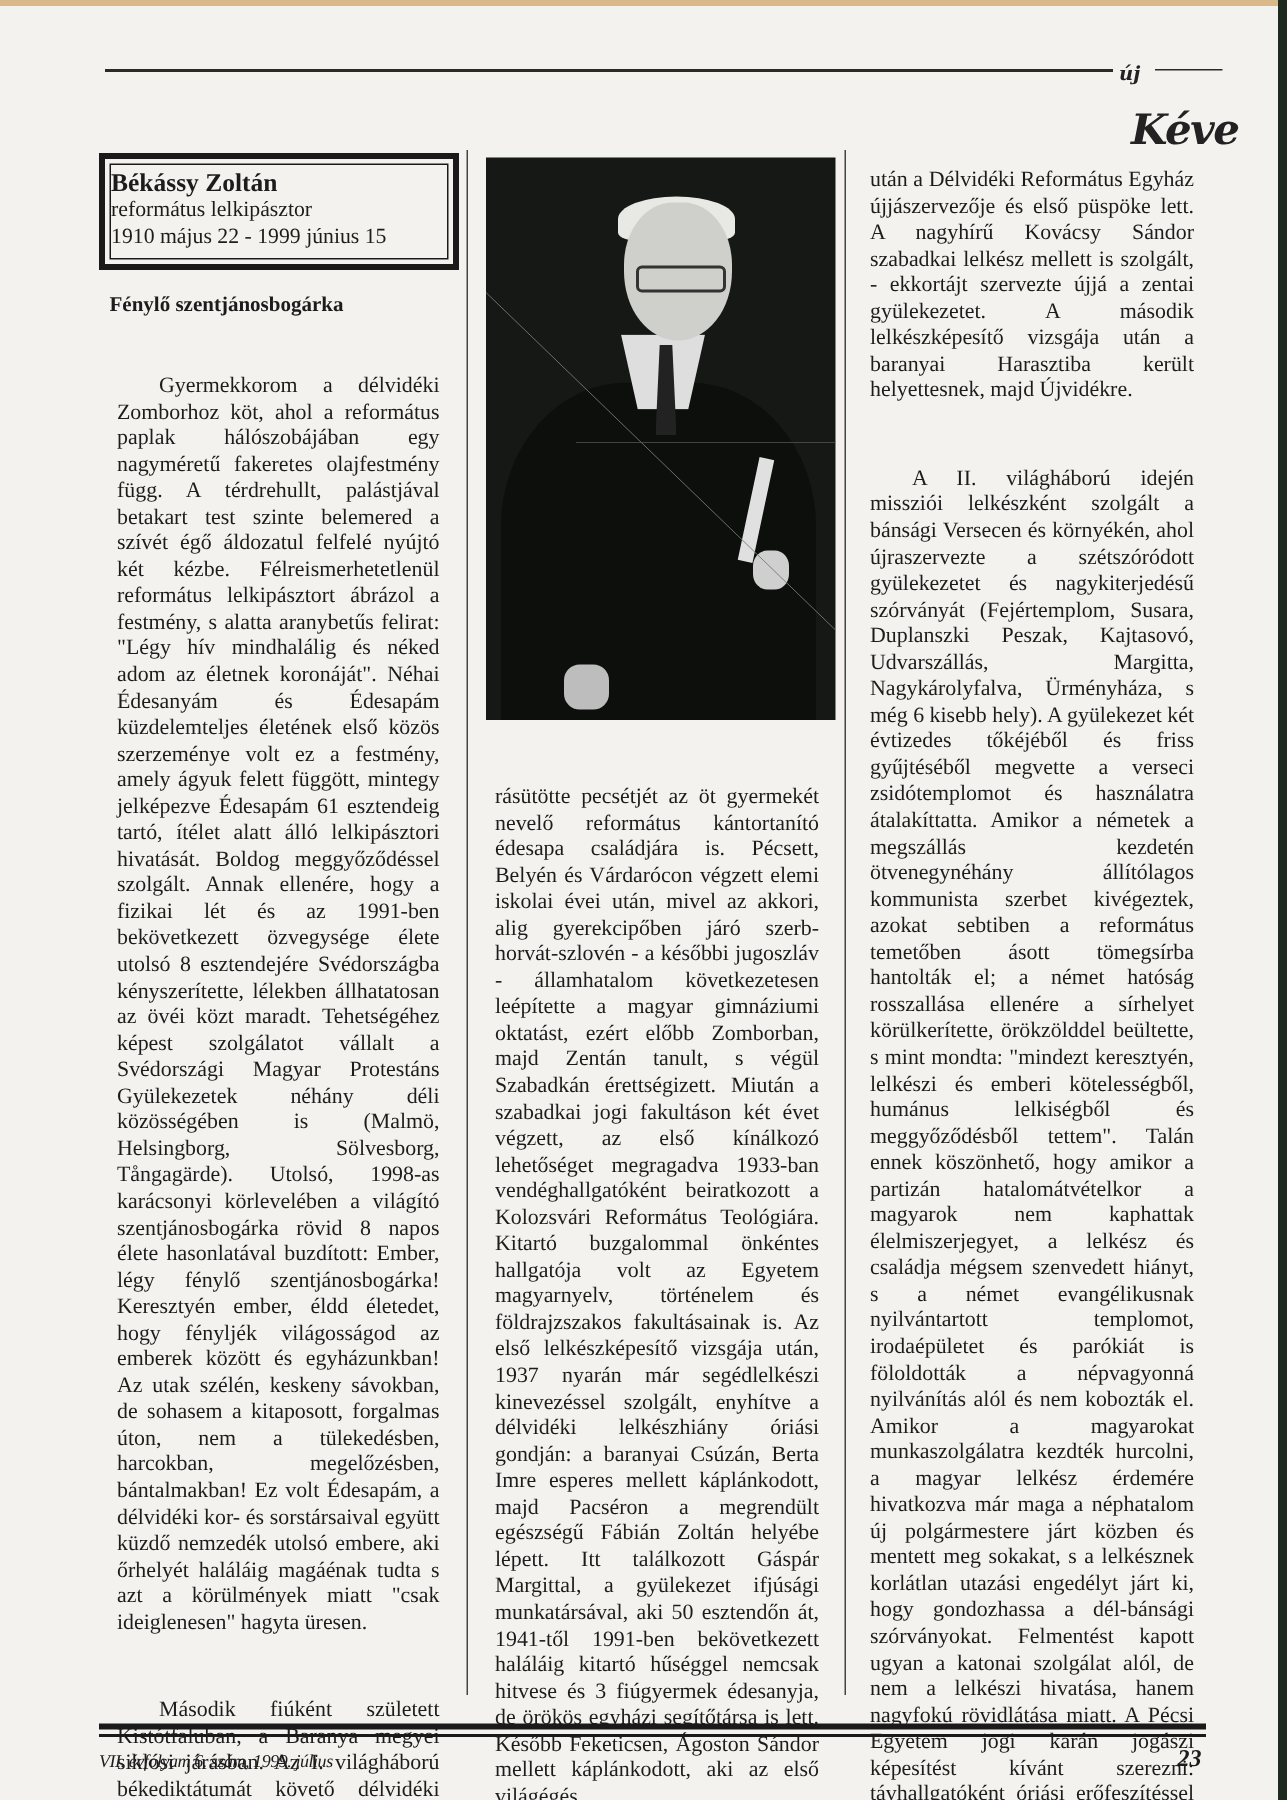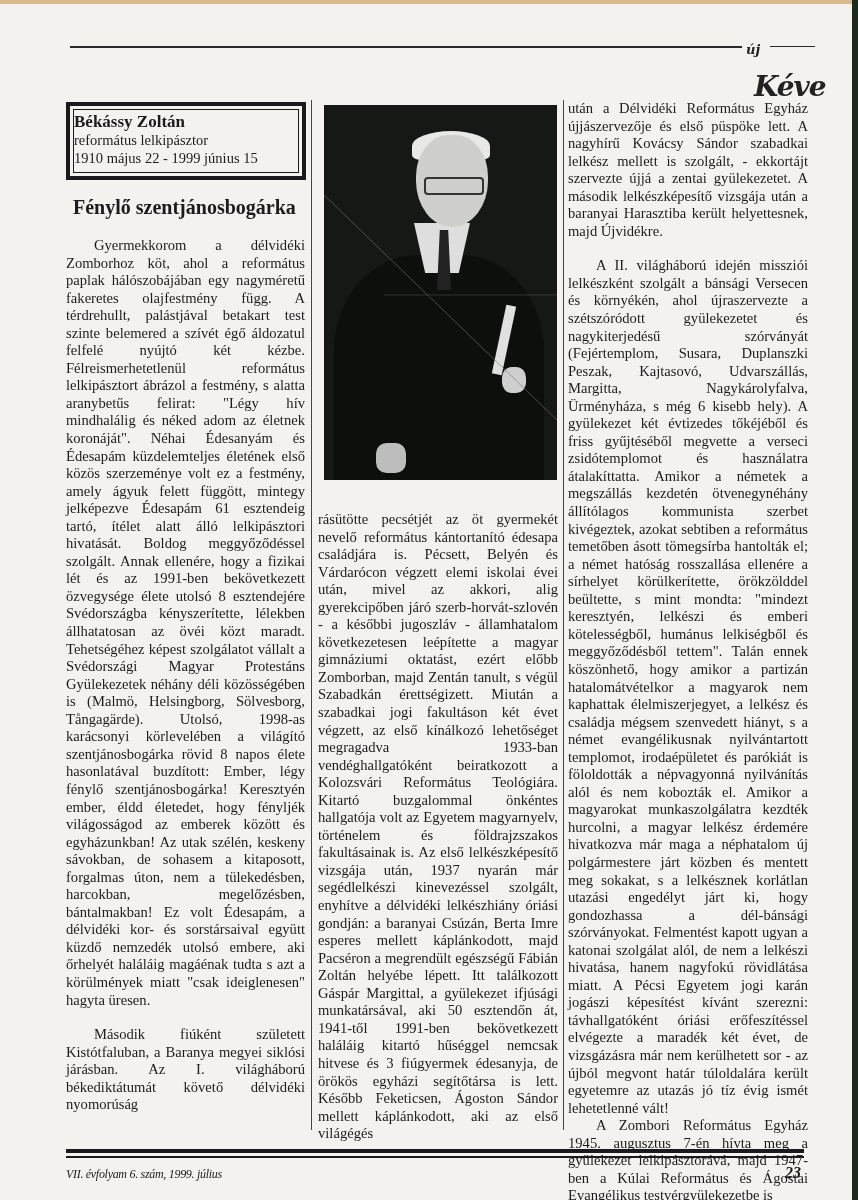--- a/index.html
+++ b/index.html
@@ -8,36 +8,36 @@
   .top-strip { position:absolute; left:0; top:0; width:858px; height:4px; background:#d9b98a; }
   .right-edge { position:absolute; right:0; top:0; width:6px; height:1200px; background:#1f2a1f; }
   .header-rule { position:absolute; left:70px; top:46px; width:672px; height:2px; background:#2a2a2a; }
   .header-rule2 { position:absolute; left:770px; top:46px; width:45px; height:1px; background:#2a2a2a; }
   .logo { position:absolute; left:748px; top:44px; font-family:"DejaVu Serif", serif; font-style:italic;
           font-weight:bold; color:#222; }
   .logo .uj { position:absolute; left:-2px; top:-2px; font-size:13px; }
   .logo .keve { position:absolute; left:6px; top:6px; font-size:28px; letter-spacing:-1px; white-space:nowrap;margin-top:20px; }
 
   .col { position:absolute; font-size:14.6px; line-height:17.55px; text-align:justify; }
-  .col p { margin:0; }
+  .col p { margin:12px; }
   .col p.indent { text-indent:28px; }
   .col1 { left:66px; top:237px; width:239px; }
   .col2 { left:318px; top:511px; width:240px; }
   .col3 { left:568px; top:100px; width:240px; }
   .gap { height:17px; }
   .vrule { position:absolute; width:1px; background:#444; }
 
   .infobox { position:absolute; left:66px; top:102px; width:240px; height:78px; border:4px solid #1a1a1a;
              box-sizing:border-box; padding:3px; }
   .infobox-inner { border:1px solid #1a1a1a; height:100%; box-sizing:border-box; padding-top:2px; }
   .infobox .name { font-weight:bold; font-size:17px; line-height:20px; }
   .infobox .role { font-size:14.5px; line-height:17px; }
   .infobox .dates { font-size:14.5px; line-height:18px; }
 
-  .article-title { position:absolute; left:73px; top:196px; font-weight:bold; font-size:20px; }
+  .article-title { position:absolute; left:73px; top:196px; font-weight:bold; font-size:14px; }
 
   .photo { position:absolute; left:324px; top:105px; width:233px; height:375px; background:#151815; overflow:hidden; }
   .photo .head { position:absolute; left:92px; top:30px; width:72px; height:92px; border-radius:45% 45% 50% 50%; background:#cfcfcb; }
   .photo .hair { position:absolute; left:88px; top:26px; width:78px; height:30px; border-radius:50% 50% 20% 20%; background:#e8e8e4; }
   .photo .glasses { position:absolute; left:100px; top:72px; width:56px; height:14px; border:2px solid #333; border-radius:4px; }
   .photo .collar { position:absolute; left:90px; top:118px; width:56px; height:50px; background:#dedede; clip-path:polygon(0 0,100% 0,80% 100%,20% 100%); }
   .photo .tie { position:absolute; left:113px; top:125px; width:14px; height:60px; background:#222; clip-path:polygon(20% 0,80% 0,100% 100%,0 100%); }
   .photo .body { position:absolute; left:10px; top:150px; width:210px; height:240px; background:#0d0f0d; border-radius:40% 40% 0 0; }
   .photo .book { position:absolute; left:175px; top:200px; width:10px; height:70px; background:#e0e0e0; transform:rotate(12deg); }
   .photo .hand1 { position:absolute; left:178px; top:262px; width:24px; height:26px; background:#cfcfcf; border-radius:40%; }

